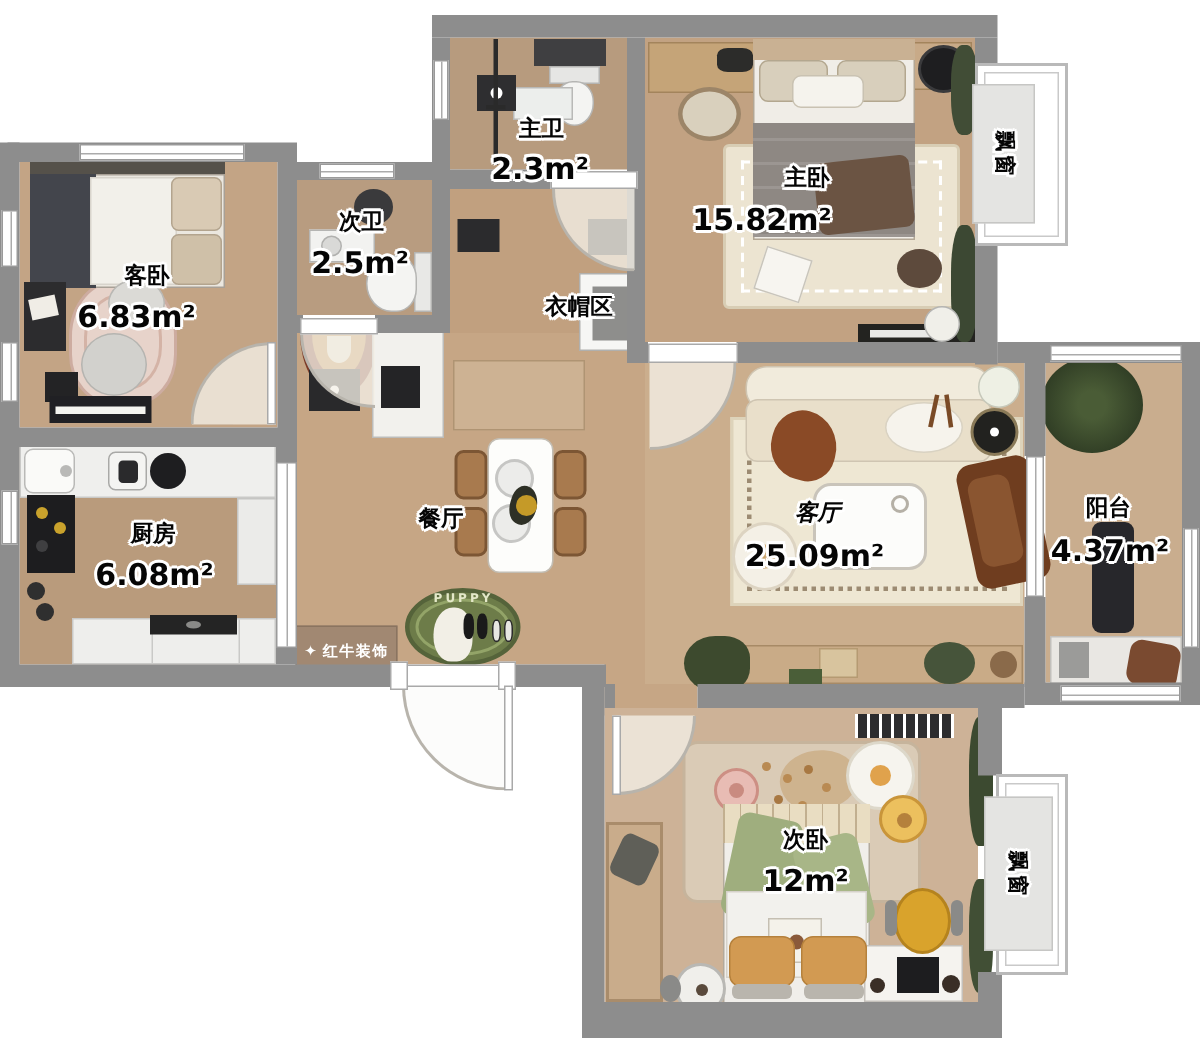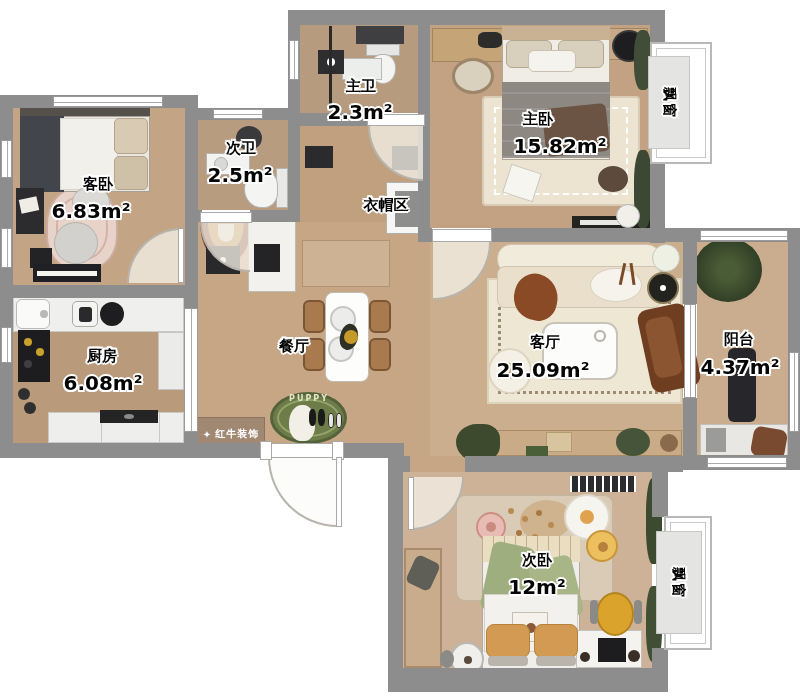--- a/index.html
+++ b/index.html
@@ -354,30 +354,30 @@
   <div class="lbl lbl-name" style="left:361px;top:86px;">主卫</div>
   <div class="lbl lbl-area" style="left:360px;top:112px;">2.3m²</div>
 
   <div class="lbl lbl-name" style="left:241px;top:148px;">次卫</div>
   <div class="lbl lbl-area" style="left:240px;top:175px;">2.5m²</div>
 
   <div class="lbl lbl-name" style="left:98px;top:184px;">客卧</div>
   <div class="lbl lbl-area" style="left:91px;top:211px;">6.83m²</div>
 
   <div class="lbl lbl-name" style="left:538px;top:119px;">主卧</div>
-  <div class="lbl lbl-area" style="left:560px;top:146px;">15.82m²</div>
+  <div class="lbl lbl-area" style="left:508px;top:146px;">15.82m²</div>
 
   <div class="lbl lbl-name" style="left:386px;top:205px;">衣帽区</div>
 
   <div class="lbl lbl-name" style="left:102px;top:356px;">厨房</div>
   <div class="lbl lbl-area" style="left:103px;top:383px;">6.08m²</div>
 
   <div class="lbl lbl-name" style="left:294px;top:346px;">餐厅</div>
 
-  <div class="lbl lbl-name" style="left:545px;top:342px;">客厅</div>
+  <div class="lbl lbl-name" style="left:545px;top:342px;font-style:italic;">客厅</div>
   <div class="lbl lbl-area" style="left:543px;top:370px;">25.09m²</div>
 
   <div class="lbl lbl-name" style="left:739px;top:339px;">阳台</div>
   <div class="lbl lbl-area" style="left:740px;top:367px;">4.37m²</div>
 
   <div class="lbl lbl-name" style="left:537px;top:560px;">次卧</div>
   <div class="lbl lbl-area" style="left:537px;top:587px;">12m²</div>
 
   <div class="lbl lbl-bay" style="left:669px;top:103px;">飘窗</div>
   <div class="lbl lbl-bay" style="left:678px;top:583px;">飘窗</div>

